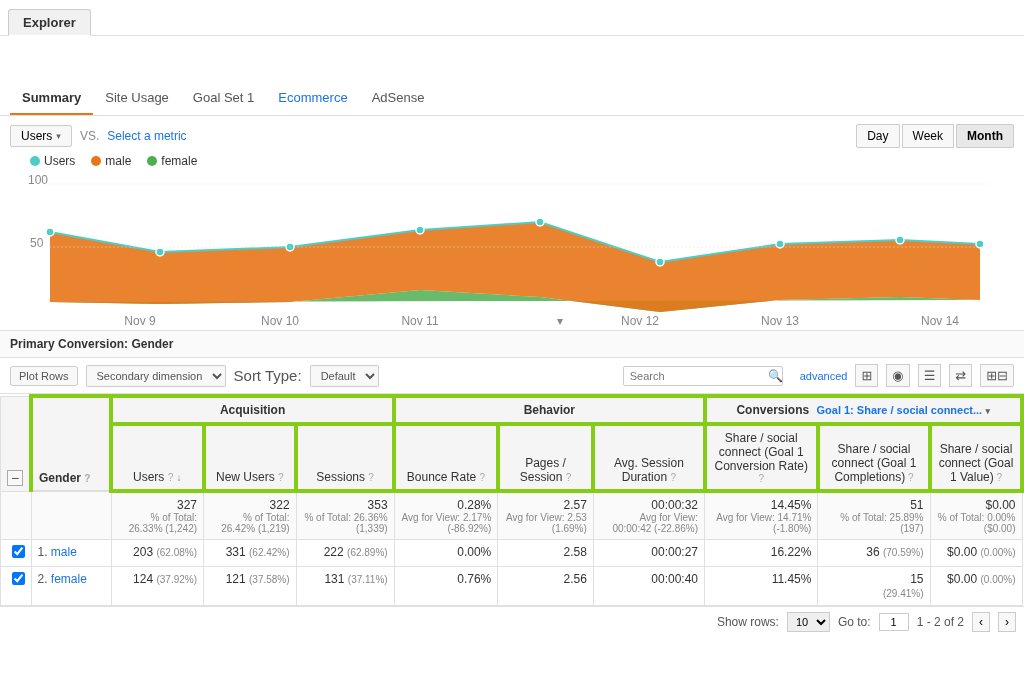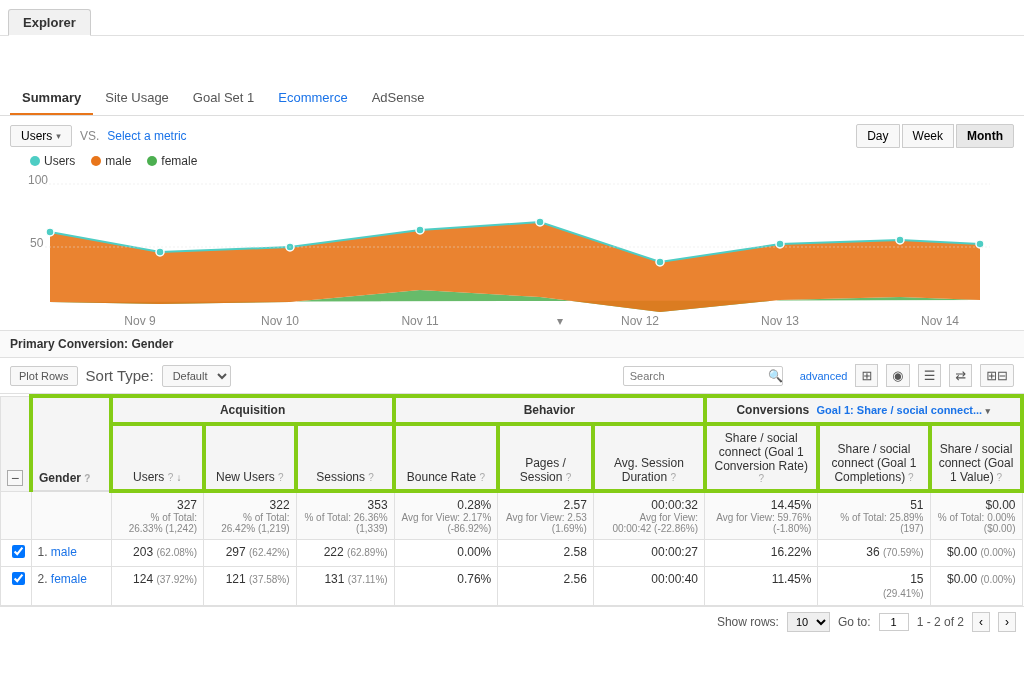--- a/index.html
+++ b/index.html
@@ -301,20 +301,23 @@
   </div>
 </div>
 
 <div class="primary-dim">
   <span>Primary Conversion:</span>
   <span>Gender</span>
 </div>
 
 <div class="table-toolbar">
   <button class="toolbar-btn">Plot Rows</button>
+  <select class="toolbar-select">
+    <option>Secondary dimension</option>
+  </select>
   <span style="color:#555; font-size:15px;">Sort Type:</span>
   <select class="toolbar-select">
     <option>Default</option>
   </select>
   <div class="toolbar-spacer"></div>
   <input class="search-box" type="text" placeholder="Search" style="">
   <span style="color:#888; margin-left:-22px; font-size:12px;">🔍</span>
   <span class="advanced-link" style="margin-left:8px;">advanced</span>
   <button class="icon-btn">⊞</button>
   <button class="icon-btn">◉</button>
@@ -406,21 +409,21 @@
         <td>
           <span>2.57</span>
           <span class="sub-value">Avg for View: 2.53 (1.69%)</span>
         </td>
         <td>
           <span>00:00:32</span>
           <span class="sub-value">Avg for View: 00:00:42 (-22.86%)</span>
         </td>
         <td>
           <span>14.45%</span>
-          <span class="sub-value">Avg for View: 59.76% (-1.80%)</span>
+          <span class="sub-value">Avg for View: 14.71% (-1.80%)</span>
         </td>
         <td>
           <span>51</span>
           <span class="sub-value">% of Total: 25.89% (197)</span>
         </td>
         <td>
           <span>$0.00</span>
           <span class="sub-value">% of Total: 0.00% ($0.00)</span>
         </td>
       </tr>
@@ -431,21 +434,21 @@
         </td>
         <td class="left-cell">
           <span style="color:#555;">1.</span>
           <a class="link-cell">male</a>
         </td>
         <td>
           <span>203</span>
           <span style="color:#888; font-size:10px;">(62.08%)</span>
         </td>
         <td>
-          <span>297</span>
+          <span>331</span>
           <span style="color:#888; font-size:10px;">(62.42%)</span>
         </td>
         <td>
           <span>222</span>
           <span style="color:#888; font-size:10px;">(62.89%)</span>
         </td>
         <td>0.00%</td>
         <td>2.58</td>
         <td>00:00:27</td>
         <td>16.22%</td>

